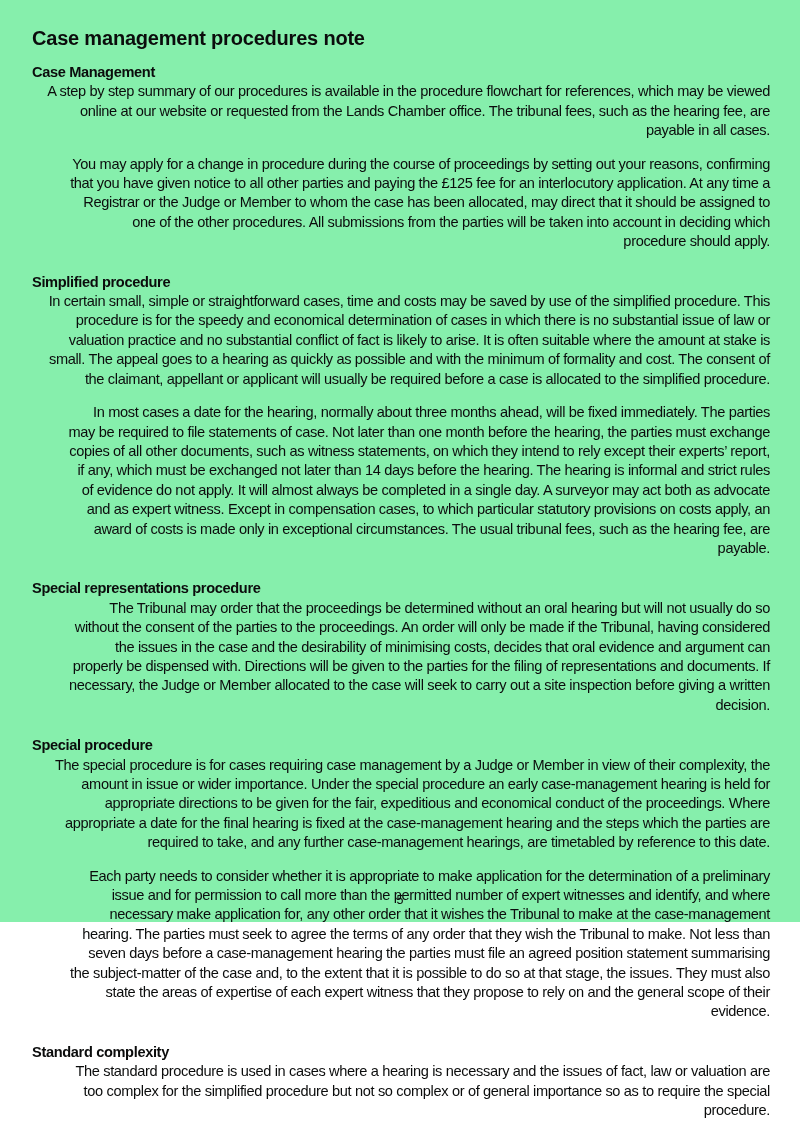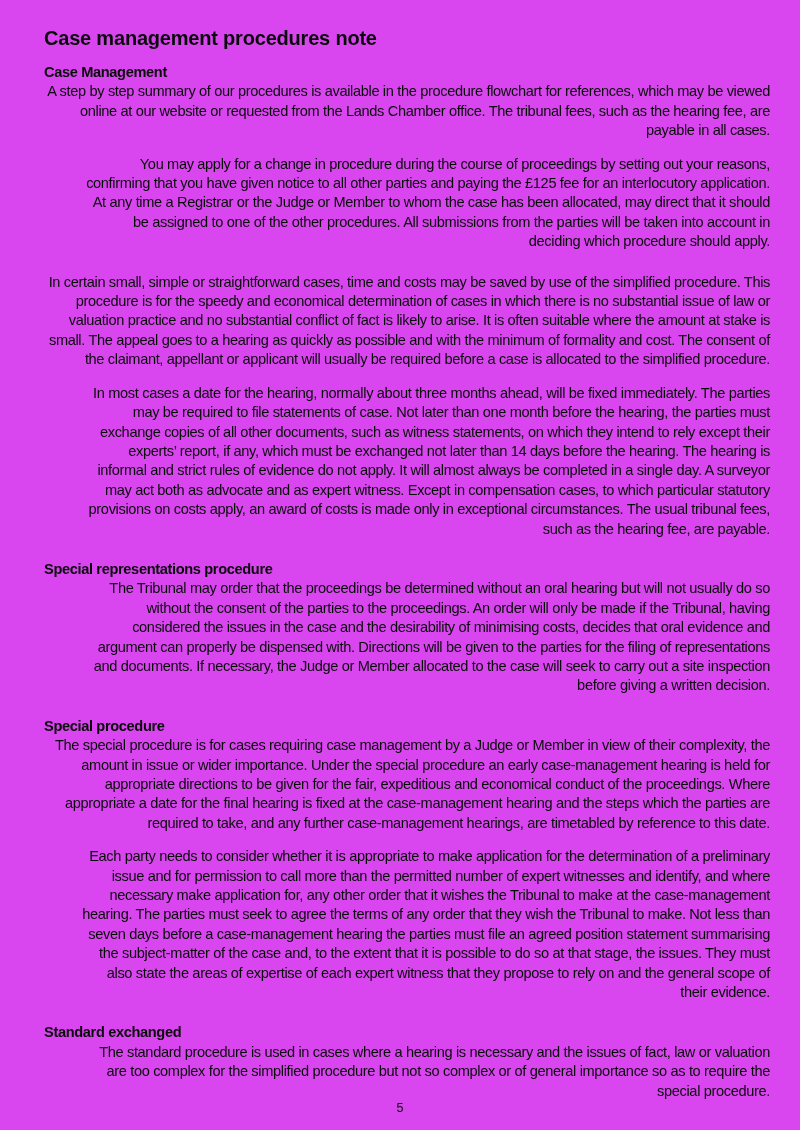--- a/index.html
+++ b/index.html
@@ -11,23 +11,23 @@
   body {
     width: 800px;
     height: 1130px;
     overflow: hidden;
     font-family: "Liberation Sans", sans-serif;
     color: #0b0c0c;
   }
   .page {
     position: relative;
     width: 800px;
-    height: 1130px;
-    background: #d946ef;
-    padding: 27px 30px 0 44px;
+    height: 922px;
+    background: #86efac;
+    padding: 27px 30px 0 32px;
   }
   .content {
     max-width: 740px;
     letter-spacing: -0.35px;
   }
   h1.doc-title {
     font-size: 20px;
     line-height: 22px;
     font-weight: bold;
     margin: 0 0 14px 0;
@@ -75,36 +75,37 @@
 
     <h1 class="doc-title">Case management procedures note</h1>
 
     <div class="section">
       <h2 class="section-heading">Case Management</h2>
       <p class="para">A step by step summary of our procedures is available in the procedure flowchart for references, which may be viewed online at our website or requested from the Lands Chamber office. The tribunal fees, such as the hearing fee, are payable in all cases.</p>
       <p class="para">You may apply for a change in procedure during the course of proceedings by setting out your reasons, confirming that you have given notice to all other parties and paying the £125 fee for an interlocutory application. At any time a Registrar or the Judge or Member to whom the case has been allocated, may direct that it should be assigned to one of the other procedures. All submissions from the parties will be taken into account in deciding which procedure should apply.</p>
     </div>
 
     <div class="section">
+      <h2 class="section-heading">Simplified procedure</h2>
       <p class="para">In certain small, simple or straightforward cases, time and costs may be saved by use of the simplified procedure. This procedure is for the speedy and economical determination of cases in which there is no substantial issue of law or valuation practice and no substantial conflict of fact is likely to arise. It is often suitable where the amount at stake is small. The appeal goes to a hearing as quickly as possible and with the minimum of formality and cost. The consent of the claimant, appellant or applicant will usually be required before a case is allocated to the simplified procedure.</p>
       <p class="para">In most cases a date for the hearing, normally about three months ahead, will be fixed immediately. The parties may be required to file statements of case. Not later than one month before the hearing, the parties must exchange copies of all other documents, such as witness statements, on which they intend to rely except their experts’ report, if any, which must be exchanged not later than 14 days before the hearing. The hearing is informal and strict rules of evidence do not apply. It will almost always be completed in a single day. A surveyor may act both as advocate and as expert witness. Except in compensation cases, to which particular statutory provisions on costs apply, an award of costs is made only in exceptional circumstances. The usual tribunal fees, such as the hearing fee, are payable.</p>
     </div>
 
     <div class="section">
       <h2 class="section-heading">Special representations procedure</h2>
       <p class="para">The Tribunal may order that the proceedings be determined without an oral hearing but will not usually do so without the consent of the parties to the proceedings. An order will only be made if the Tribunal, having considered the issues in the case and the desirability of minimising costs, decides that oral evidence and argument can properly be dispensed with. Directions will be given to the parties for the filing of representations and documents. If necessary, the Judge or Member allocated to the case will seek to carry out a site inspection before giving a written decision.</p>
     </div>
 
     <div class="section">
       <h2 class="section-heading">Special procedure</h2>
       <p class="para">The special procedure is for cases requiring case management by a Judge or Member in view of their complexity, the amount in issue or wider importance. Under the special procedure an early case-management hearing is held for appropriate directions to be given for the fair, expeditious and economical conduct of the proceedings. Where appropriate a date for the final hearing is fixed at the case-management hearing and the steps which the parties are required to take, and any further case-management hearings, are timetabled by reference to this date.</p>
       <p class="para">Each party needs to consider whether it is appropriate to make application for the determination of a preliminary issue and for permission to call more than the permitted number of expert witnesses and identify, and where necessary make application for, any other order that it wishes the Tribunal to make at the case-management hearing. The parties must seek to agree the terms of any order that they wish the Tribunal to make. Not less than seven days before a case-management hearing the parties must file an agreed position statement summarising the subject-matter of the case and, to the extent that it is possible to do so at that stage, the issues. They must also state the areas of expertise of each expert witness that they propose to rely on and the general scope of their evidence.</p>
     </div>
 
     <div class="section">
-      <h2 class="section-heading">Standard exchanged</h2>
+      <h2 class="section-heading">Standard complexity</h2>
       <p class="para">The standard procedure is used in cases where a hearing is necessary and the issues of fact, law or valuation are too complex for the simplified procedure but not so complex or of general importance so as to require the special procedure.</p>
     </div>
 
   </div>
 
   <div class="page-number">5</div>
 </div>
 
 </body></html>

